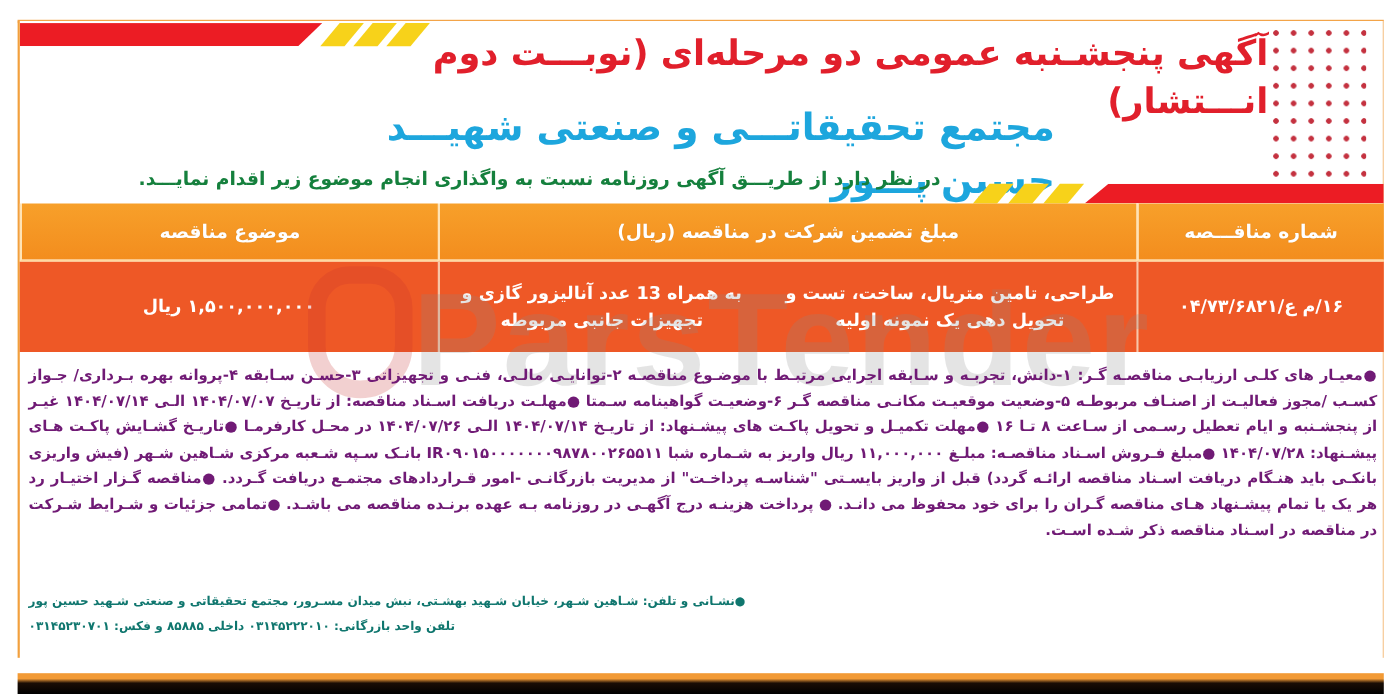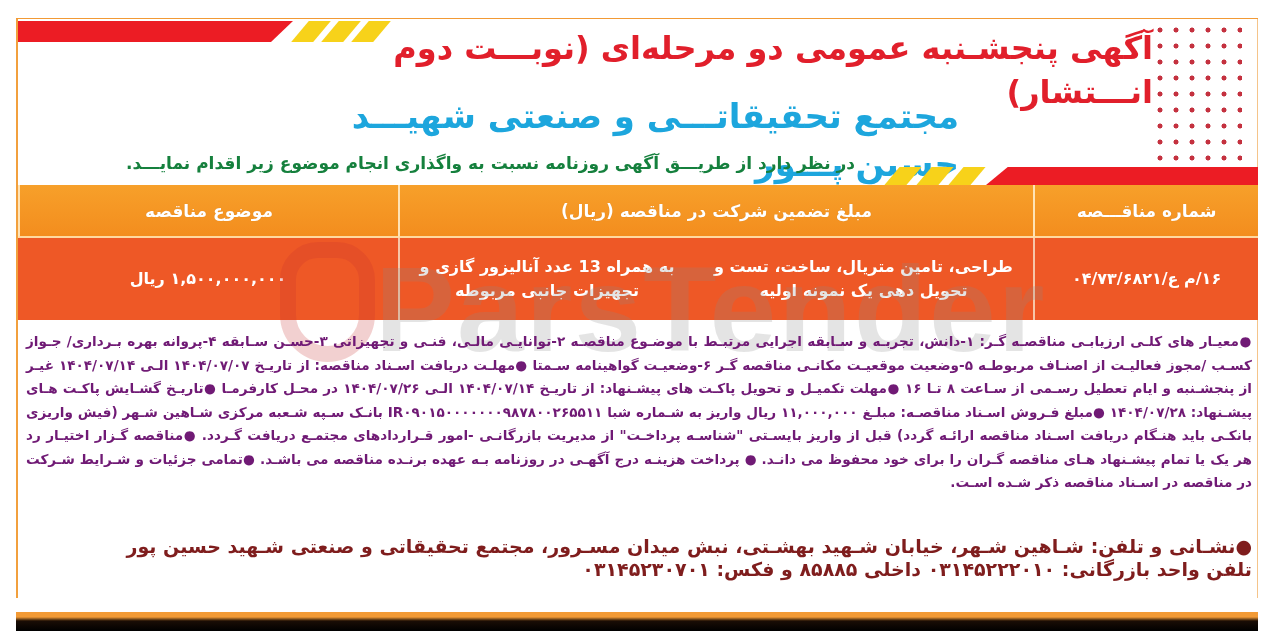--- a/index.html
+++ b/index.html
@@ -95,22 +95,22 @@
       border: 16px solid #c9302c; border-radius: 40px 40px 50px 50px;
     }
 
     .body-text {
       position: absolute; left: 26px; top: 330px; width: 1226px;
       direction: rtl; text-align: justify; text-align-last: right;
       color: #701a75; font-weight: bold; font-size: 13.6px; line-height: 23.5px;
     }
     .footer-lines {
       position: absolute; left: 26px; top: 535px; width: 1226px;
-      direction: rtl; text-align: right;
-      color: #7f1d1d; font-weight: bold; font-size: 19px; line-height: 23px;
+      direction: rtl; text-align: left;
+      color: #0f766e; font-weight: bold; font-size: 11px; line-height: 23px;
     }
 
     .bottom-band {
       position: absolute; left: 16px; top: 612px; width: 1242px; height: 19px;
       background: linear-gradient(#f29a35 0, #f29a35 5px, #1a0d05 9px, #000 19px);
     }
   </style>
 </head>
 <body>
 

